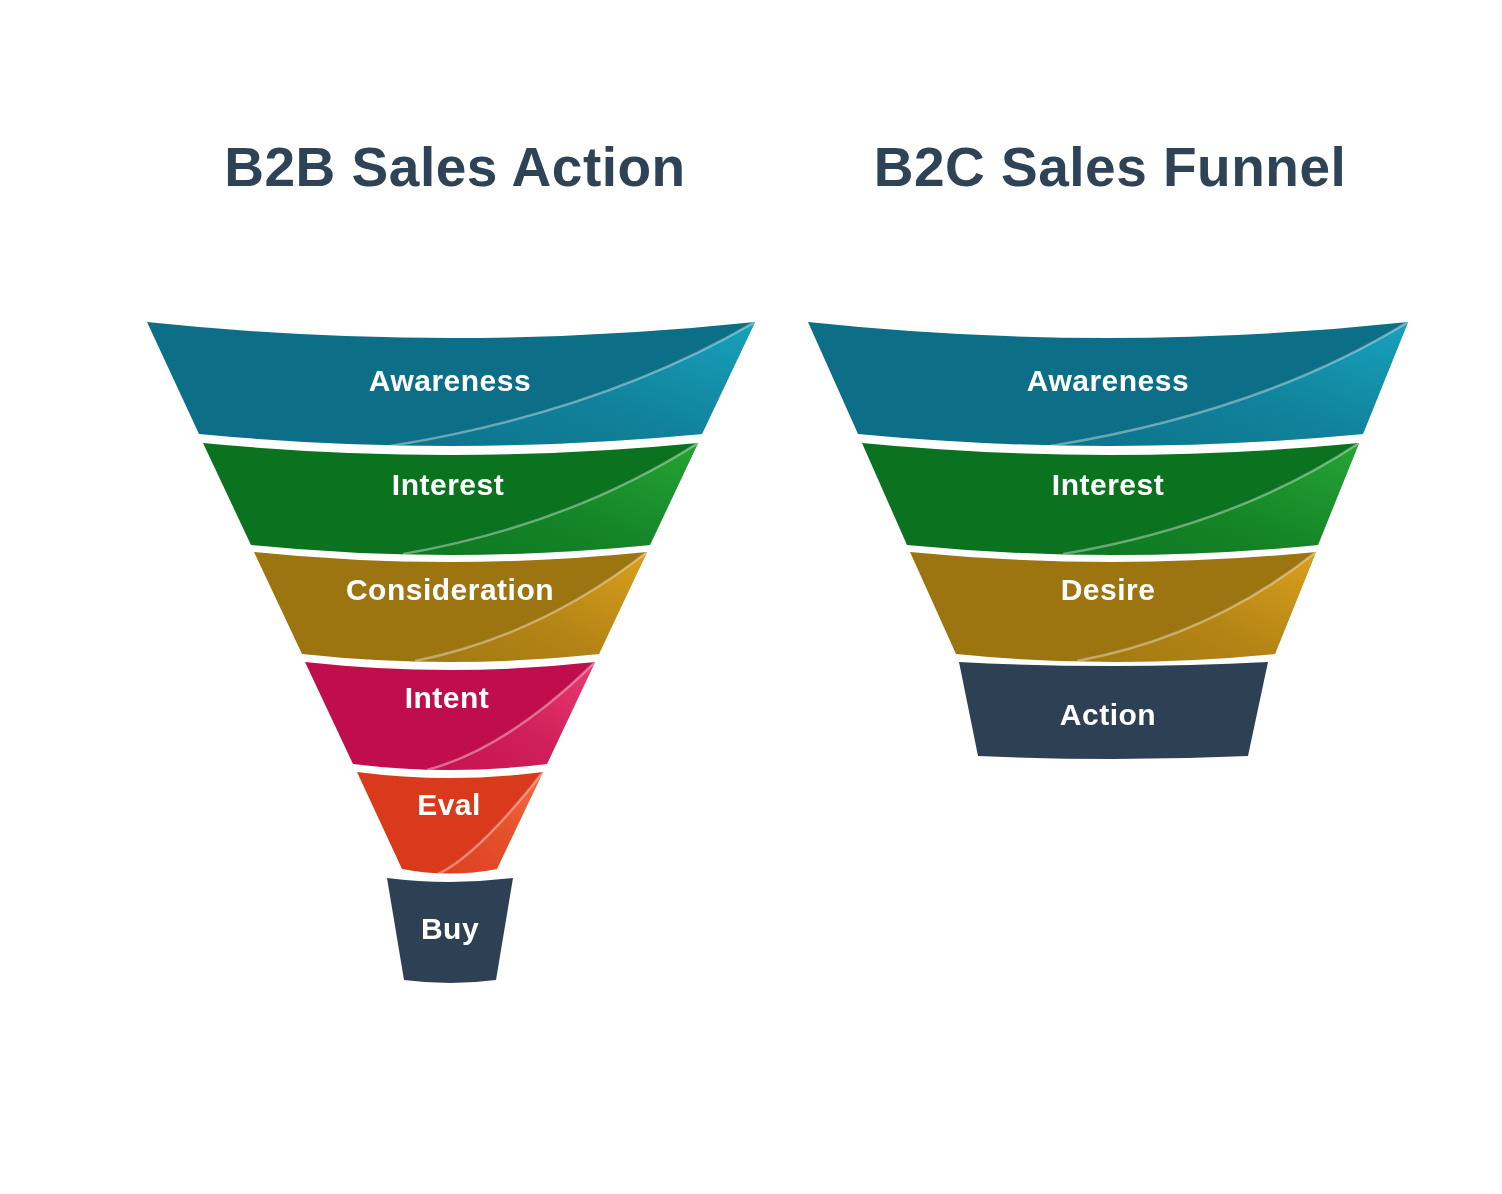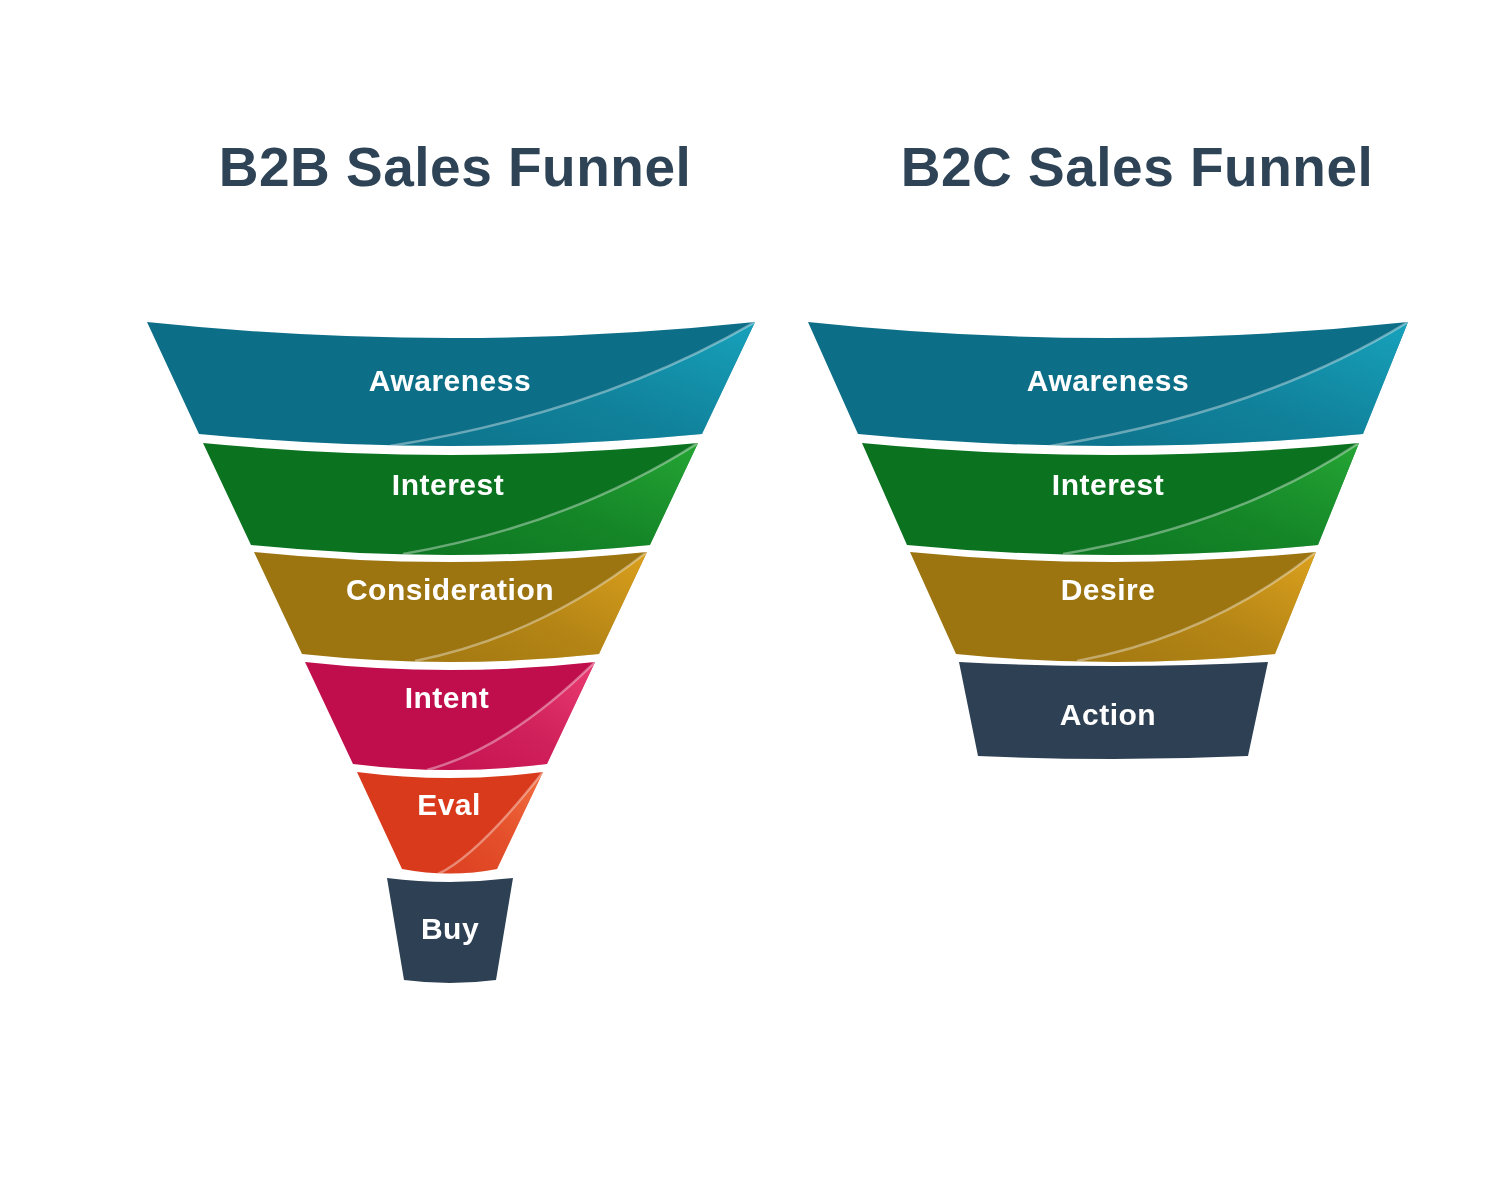--- a/index.html
+++ b/index.html
@@ -15,38 +15,38 @@
     top:136px;
     font-size:55px;
     font-weight:800;
     letter-spacing:.5px;
     color:#2e4456;
     text-align:center;
     line-height:1.15;
     white-space:nowrap;
   }
   .title-b2b{left:130px;width:650px;}
-  .title-b2c{left:822px;width:630px;}
+  .title-b2c{left:795px;width:630px;}
   svg.funnels{position:absolute;left:0;top:0;}
   text.stage-label{
     font-family:"Liberation Sans", sans-serif;
     font-size:30px;
     font-weight:600;
     fill:#ffffff;
     text-anchor:middle;
     letter-spacing:.5px;
   }
   .gloss-line{fill:none;stroke:rgba(255,255,255,0.38);stroke-width:2.5;}
 </style>
 </head>
 <body>
 
 <div class="canvas">
 
-  <div class="title title-b2b">B2B Sales Funnel</div>
+  <div class="title title-b2b">B2B Sales Action</div>
   <div class="title title-b2c">B2C Sales Funnel</div>
 
   <svg class="funnels" width="1502" height="1194" viewBox="0 0 1502 1194">
     <defs>
       <linearGradient id="g-b2b-0" x1="0" y1="1" x2="1" y2="0">
         <stop offset="0" stop-opacity="0" stop-color="#18a6c0"></stop>
         <stop offset="0.5" stop-opacity="0.35" stop-color="#18a6c0"></stop>
         <stop offset="1" stop-opacity="1" stop-color="#18a6c0"></stop>
       </linearGradient>
       <linearGradient id="g-b2b-1" x1="0" y1="1" x2="1" y2="0">

